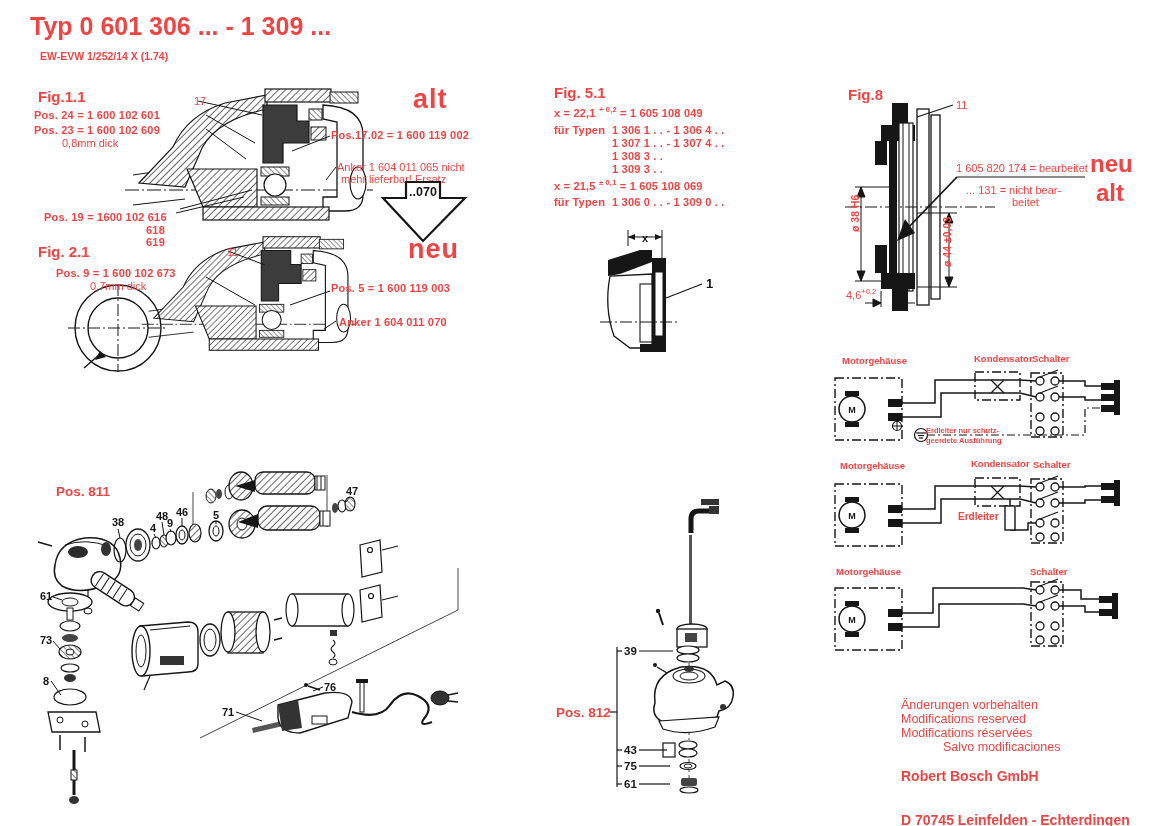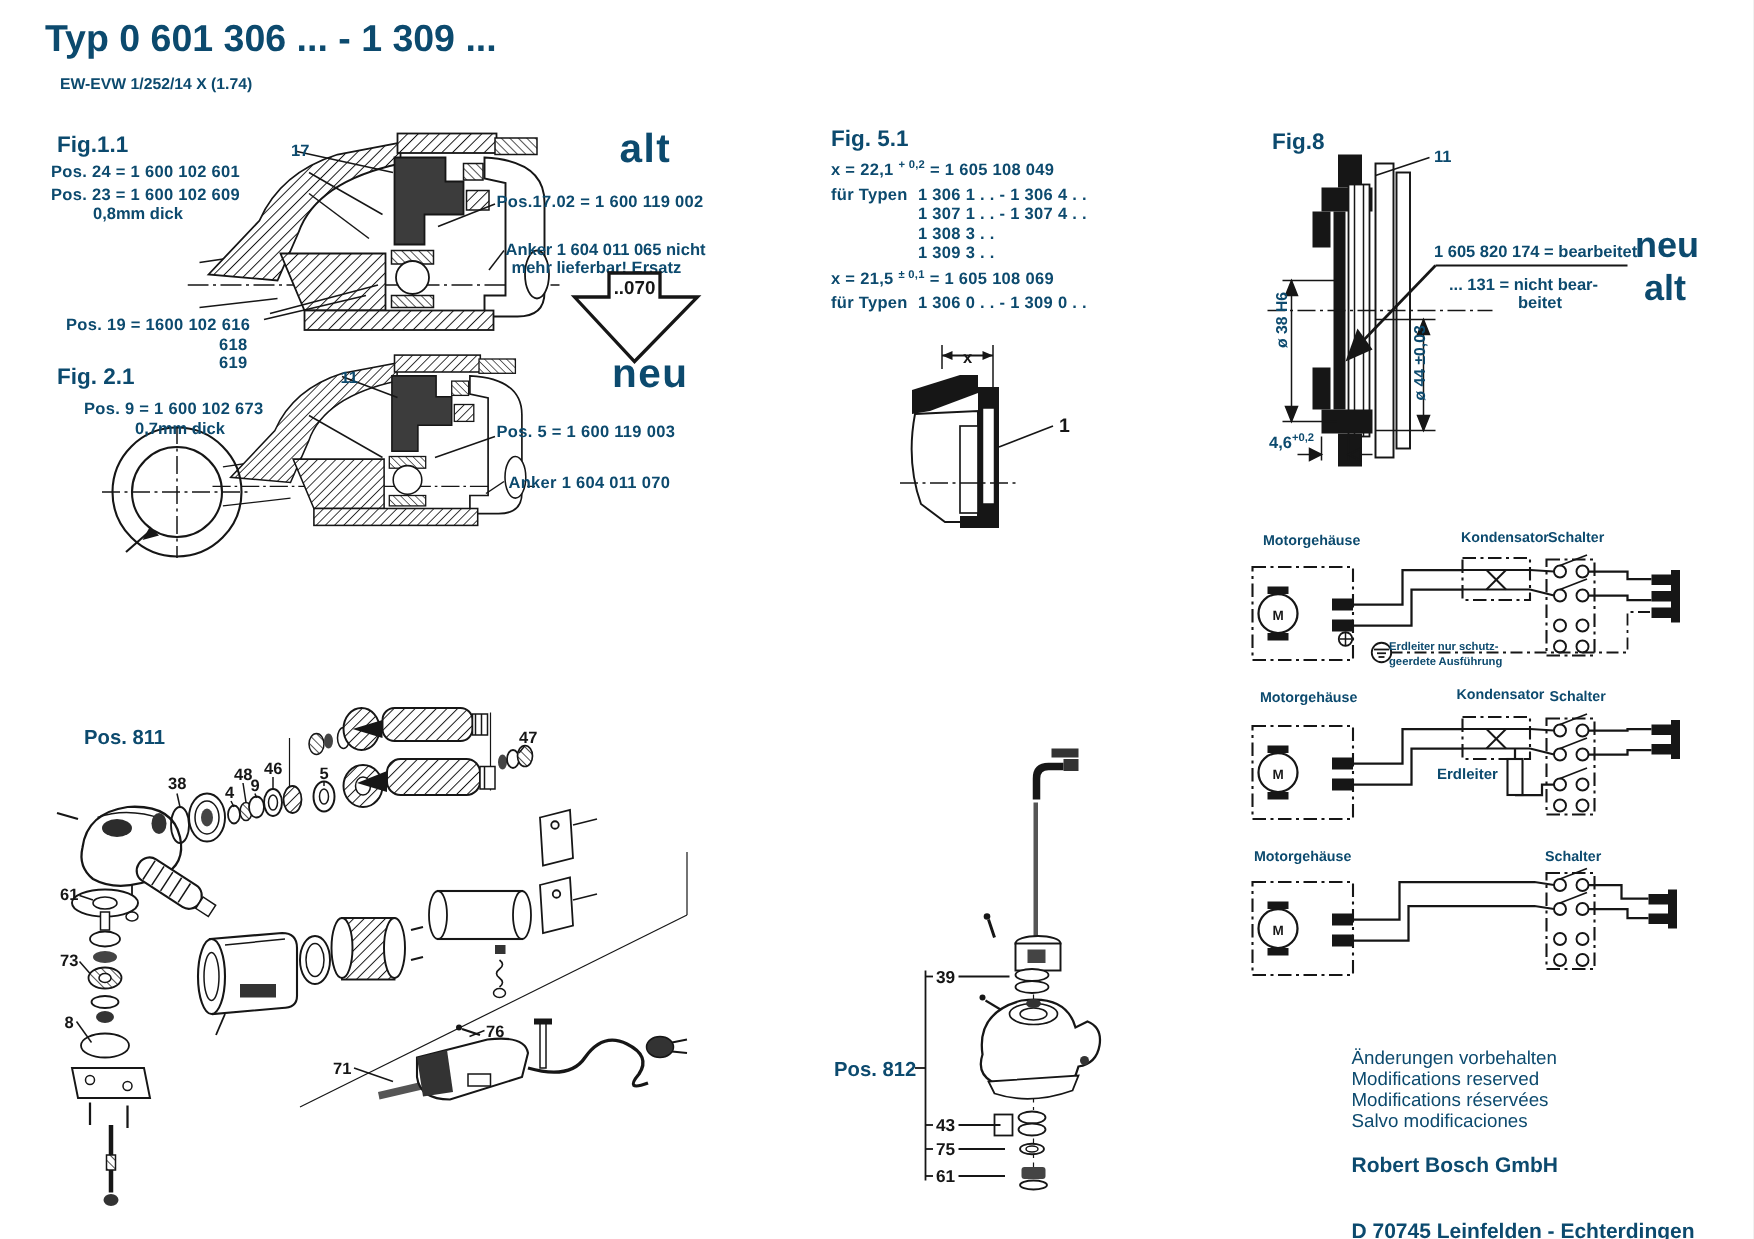--- a/index.html
+++ b/index.html
@@ -1,21 +1,21 @@
 <!DOCTYPE html>
 <html><head>
 <meta charset="utf-8">
 <style>
   html,body{margin:0;padding:0;background:#e8e8e8}
   .page{position:relative;width:1169px;height:826px;background:#ffffff;overflow:hidden;
-        font-family:"Liberation Sans",sans-serif;color:#0c4a6e}
+        font-family:"Liberation Sans",sans-serif;color:#ef4444}
   .abs{position:absolute;white-space:nowrap;line-height:1.15}
   .b{font-weight:bold}
   .t15{font-size:15px;font-weight:bold}
-  .t11{font-size:11px;font-weight:bold}
+  .t11{font-size:11px;font-weight:normal}
   .t115{font-size:11px;font-weight:bold;letter-spacing:.2px}
   .t13{font-size:13.5px;font-weight:bold}
   .big{font-size:27px;font-weight:bold;letter-spacing:1px}
   .big2{font-size:24px;font-weight:bold}
   .wl{font-size:9.5px;font-weight:bold}
   .tiny{font-size:7.5px;font-weight:bold}
   .foot{font-size:12.5px}
   .comp{font-size:14px;font-weight:bold}
   .vert{transform:rotate(-90deg);transform-origin:0 0;font-size:10.5px;font-weight:bold}
   sup{font-size:68%}
@@ -549,17 +549,17 @@
       <text x="69" y="160">39</text>
       <text x="69" y="259">43</text>
       <text x="69" y="275">75</text>
       <text x="69" y="293">61</text>
     </g>
   </svg>
 
   <div class="abs foot" style="left:901px;top:698px">Änderungen vorbehalten</div>
   <div class="abs foot" style="left:901px;top:712px">Modifications reserved</div>
   <div class="abs foot" style="left:901px;top:726px">Modifications réservées</div>
-  <div class="abs foot" style="left:901px;top:740px">Salvo modificaciones</div>
+  <div class="abs foot" style="left:943px;top:740px">Salvo modificaciones</div>
   <div class="abs comp" style="left:901px;top:768px">Robert Bosch GmbH</div>
   <div class="abs comp" style="left:901px;top:812px">D 70745 Leinfelden - Echterdingen</div>
 
 </div>
 
 </body></html>

